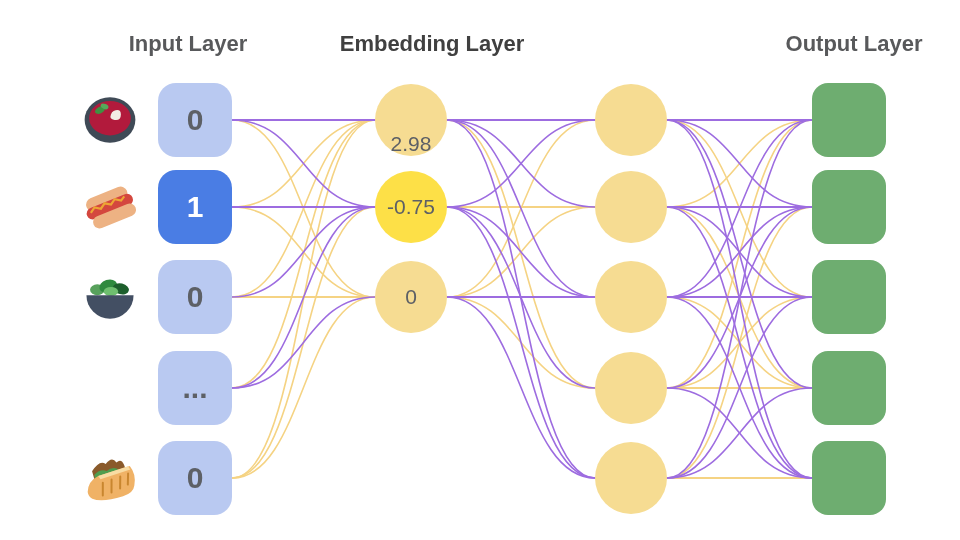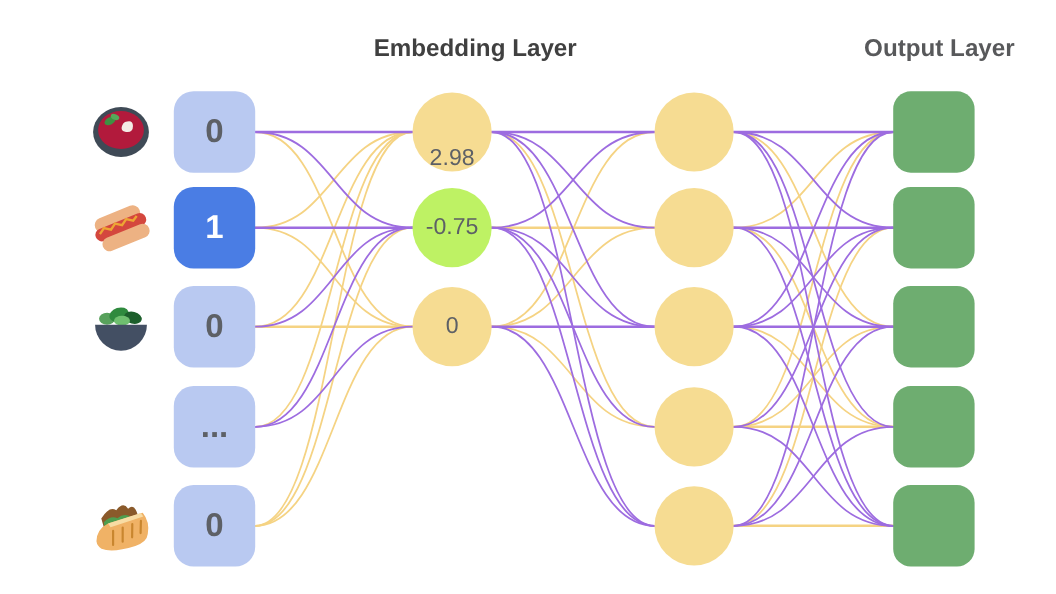--- a/index.html
+++ b/index.html
@@ -76,20 +76,21 @@
       <path d="M667,297 C739.5,297 739.5,207 812,207" fill="none" stroke="#9d6ce0" stroke-width="1.6" stroke-linecap="round"></path>
       <path d="M667,297 C739.5,297 739.5,297 812,297" fill="none" stroke="#9d6ce0" stroke-width="2.2" stroke-linecap="round"></path>
       <path d="M667,297 C739.5,297 739.5,478 812,478" fill="none" stroke="#9d6ce0" stroke-width="1.6" stroke-linecap="round"></path>
       <path d="M667,388 C739.5,388 739.5,207 812,207" fill="none" stroke="#9d6ce0" stroke-width="1.6" stroke-linecap="round"></path>
       <path d="M667,388 C739.5,388 739.5,478 812,478" fill="none" stroke="#9d6ce0" stroke-width="1.6" stroke-linecap="round"></path>
       <path d="M667,478 C739.5,478 739.5,120 812,120" fill="none" stroke="#9d6ce0" stroke-width="1.6" stroke-linecap="round"></path>
       <path d="M667,478 C739.5,478 739.5,297 812,297" fill="none" stroke="#9d6ce0" stroke-width="1.6" stroke-linecap="round"></path>
       <path d="M667,478 C739.5,478 739.5,388 812,388" fill="none" stroke="#9d6ce0" stroke-width="1.6" stroke-linecap="round"></path>
     </svg>
 
+  <div class="layer-heading" style="left: 188px; top: 31px; color: rgb(88, 89, 91);">Input Layer</div>
   <div class="layer-heading" style="left: 432px; top: 31px; color: #404040;">Embedding Layer</div>
   <div class="layer-heading" style="left: 854px; top: 31px; color: rgb(88, 89, 91);">Output Layer</div>
 
   <div class="food node" style="left: 110px; top: 120px;">
     <svg viewBox="0 0 64 64">
       <ellipse cx="32" cy="32" rx="28" ry="25" fill="#3f4a56"></ellipse>
       <ellipse cx="32" cy="30" rx="23" ry="19" fill="#b21a3c"></ellipse>
       <path d="M36 22 q8 -3 8 4 q0 7 -7 6 q-6 -1 -4 -6 q1 -3 3 -4z" fill="#f3ece6"></path>
       <ellipse cx="21" cy="21" rx="6" ry="3.6" fill="#3f9142" transform="rotate(-28 21 21)"></ellipse>
       <ellipse cx="26" cy="17" rx="4.5" ry="2.8" fill="#55a85a" transform="rotate(24 26 17)"></ellipse>
@@ -143,21 +144,21 @@
   <div class="inbox node" style="left: 195px; top: 388px; background: rgb(185, 201, 241); color: rgb(93, 96, 102);">
     <span>...</span>
   </div>
   <div class="inbox node" style="left: 195px; top: 478px; background: rgb(185, 201, 241); color: rgb(93, 96, 102);">
     <span>0</span>
   </div>
 
   <div class="emb node" style="left: 411px; top: 120px; background: rgb(246, 220, 146); color: rgb(93, 96, 102); align-items: flex-end;">
     <span>2.98</span>
   </div>
-  <div class="emb node" style="left: 411px; top: 207px; background: #bef264; color: rgb(93, 96, 102); text-align: right;">
+  <div class="emb node" style="left: 411px; top: 207px; background: #fde047; color: rgb(93, 96, 102); text-align: right;">
     <span>-0.75</span>
   </div>
   <div class="emb node" style="left: 411px; top: 297px; background: rgb(246, 220, 146); color: rgb(93, 96, 102);">
     <span>0</span>
   </div>
 
   <div class="hid node" style="left: 631px; top: 120px; background: rgb(246, 220, 146);"></div>
   <div class="hid node" style="left: 631px; top: 207px; background: rgb(246, 220, 146);"></div>
   <div class="hid node" style="left: 631px; top: 297px; background: rgb(246, 220, 146);"></div>
   <div class="hid node" style="left: 631px; top: 388px; background: rgb(246, 220, 146);"></div>

